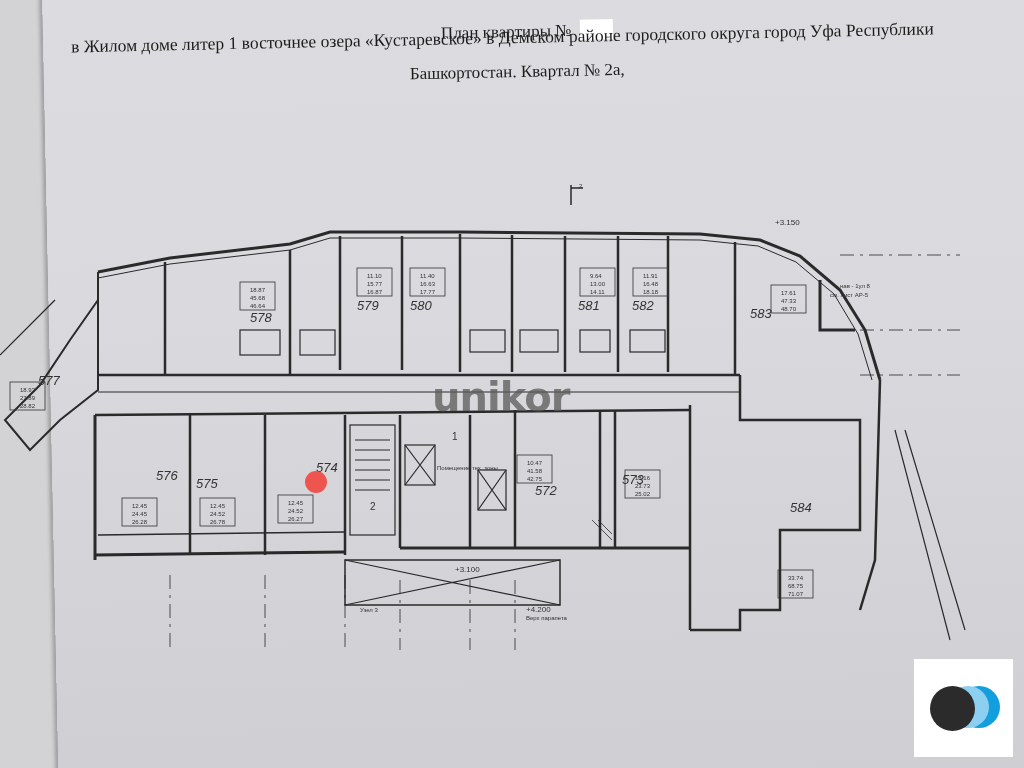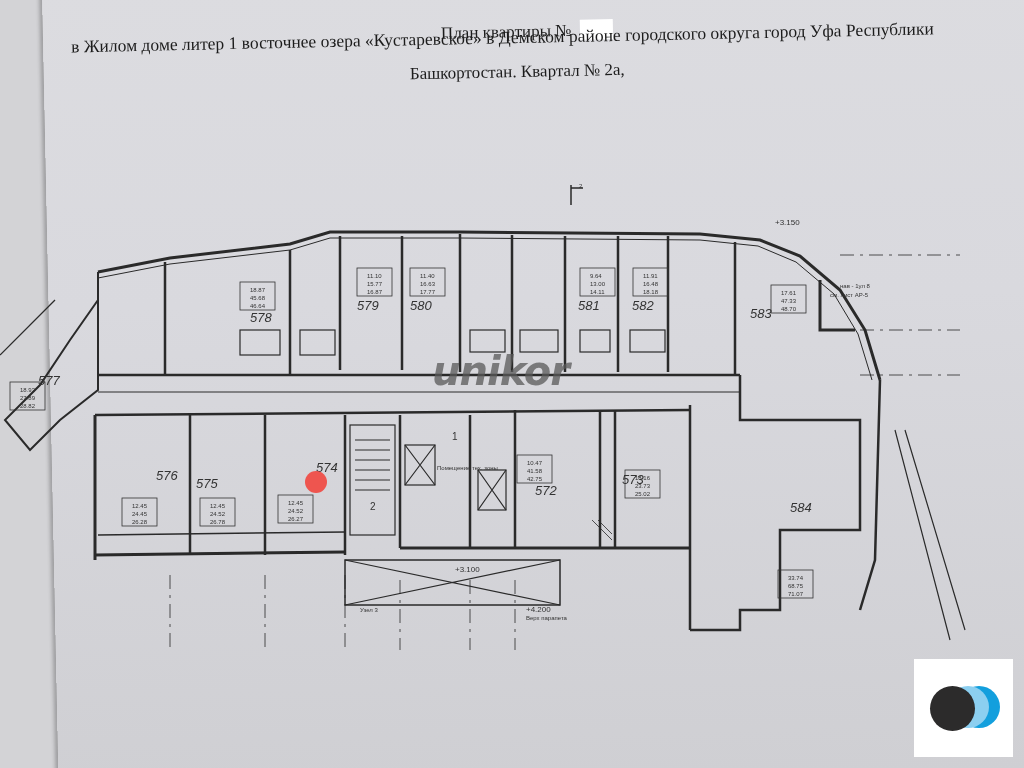--- a/index.html
+++ b/index.html
@@ -5,21 +5,21 @@
   html,body{margin:0;padding:0;}
   body{width:1024px;height:768px;overflow:hidden;background:#c9c9cb;font-family:"Liberation Serif",serif;position:relative;}
   .page-under{position:absolute;left:-40px;top:-10px;width:200px;height:800px;background:#d3d3d6;transform:rotate(3deg);}
   .page{position:absolute;left:42px;top:-10px;width:1060px;height:800px;background:linear-gradient(180deg,#dcdce0 0%,#d9d9de 40%,#cfcfd3 100%);transform:rotate(-1.2deg);transform-origin:0 0;box-shadow:-3px 0 4px rgba(0,0,0,.25);}
   .doc-text{position:absolute;color:#1c1c1c;white-space:nowrap;}
   .plan-title{left:398px;top:42px;font-size:17px;}
   .redact{position:absolute;left:537px;top:41px;width:33px;height:20px;background:#fff;}
   .addr1{left:28px;top:47px;font-size:17.5px;}
   .addr2{left:366px;top:82px;font-size:17px;}
   .floorplan{position:absolute;left:0;top:0;}
-  .wm{position:absolute;left:432px;top:348px;font-family:"DejaVu Sans",sans-serif;font-weight:bold;font-size:40px;letter-spacing:-1px;color:rgba(90,90,90,.75);font-style:italic;}
+  .wm{position:absolute;left:432px;top:374px;font-family:"DejaVu Sans",sans-serif;font-weight:bold;font-size:40px;letter-spacing:-1px;color:rgba(90,90,90,.75);}
   .marker{position:absolute;left:305px;top:471px;width:22px;height:22px;border-radius:50%;background:#f04a43;opacity:.92;}
   .logo-box{position:absolute;left:914px;top:659px;width:99px;height:98px;background:#fff;}
   .c3{position:absolute;left:44px;top:27px;width:42px;height:42px;border-radius:50%;background:#139fdd;}
   .c2{position:absolute;left:33px;top:27px;width:42px;height:42px;border-radius:50%;background:#8ccff0;}
   .c1{position:absolute;left:16px;top:27px;width:45px;height:45px;border-radius:50%;background:#2c2b2b;}
   .lbl{font-family:"Liberation Sans",sans-serif;font-size:6px;fill:#333;}
   .apt{font-family:"Liberation Sans",sans-serif;font-size:13px;fill:#333;font-style:italic;}
 </style>
 </head>
 <body>

